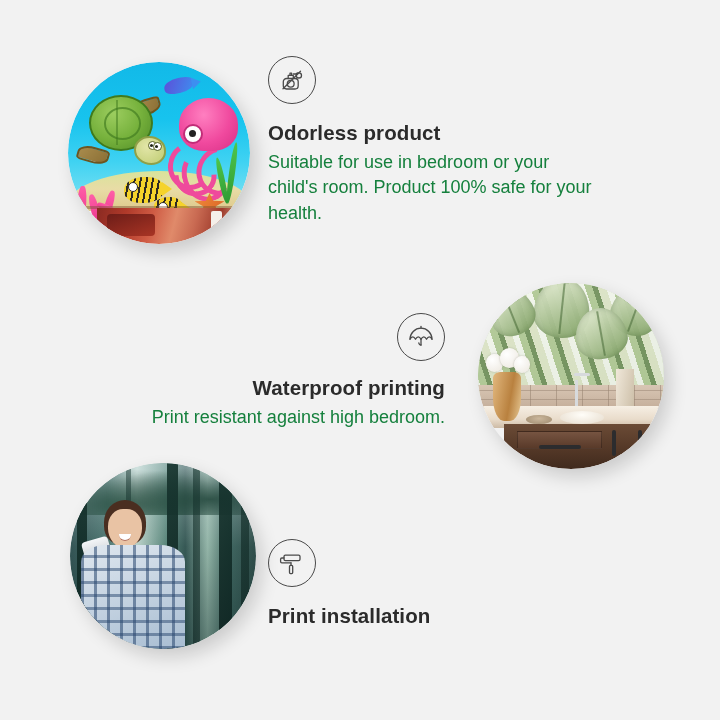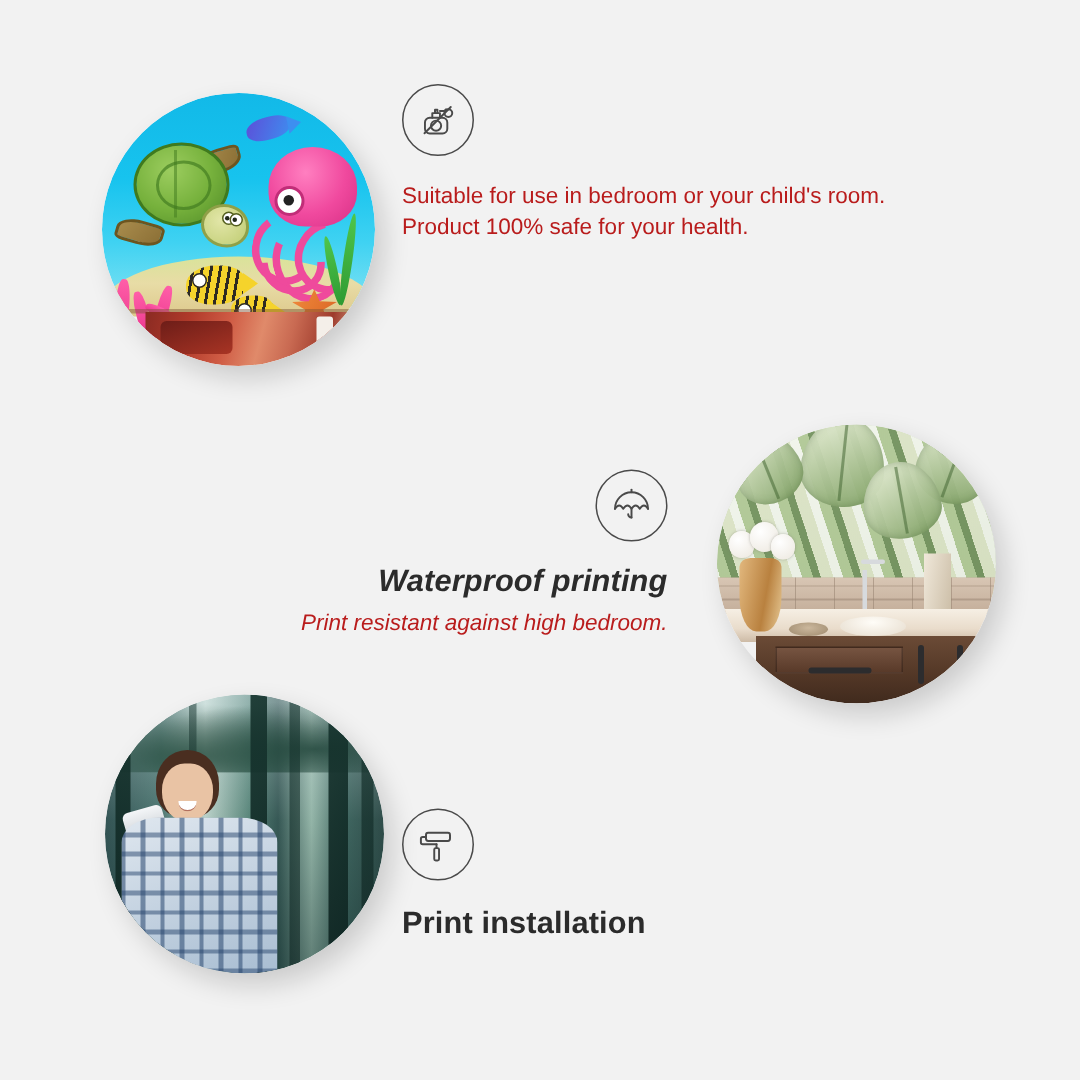--- a/index.html
+++ b/index.html
@@ -419,31 +419,31 @@
   .feature h3 {
     margin: 0;
     font-size: 20.5px;
     font-weight: bold;
     color: #2b2b2b;
     letter-spacing: .1px;
     line-height: 1.25;
   }
   .feature p {
     margin: 4px 0 0 0;
-    font-size: 15px;
-    color: #b91c1c;
+    font-size: 18px;
+    color: #15803d;
     line-height: 1.42;
   }
 
   
   #feature-odorless { left: 268px; top: 56px; width: 330px; text-align: left; }
   #feature-odorless .icon-badge { margin: 0 0 16px 0; }
 
   
-  #feature-waterproof { left: 130px; top: 313px; width: 315px; text-align: right; font-style: italic; }
+  #feature-waterproof { left: 130px; top: 313px; width: 315px; text-align: right; }
   #feature-waterproof .icon-badge { margin: 0 0 14px auto; }
 
   
   #feature-installation { left: 268px; top: 539px; width: 320px; text-align: left; }
   #feature-installation .icon-badge { margin: 0 0 16px 0; }
 
   .icon-badge svg { display:block; }
 </style>
 </head>
 <body>
@@ -566,20 +566,21 @@
         <path d="M9.5 13.5 h8.5 a3.2 3.2 0 0 1 3.2 3.2 v4.1 a3.2 3.2 0 0 1 -3.2 3.2 h-8.5 a3.2 3.2 0 0 1 -3.2 -3.2 v-4.1 a3.2 3.2 0 0 1 3.2 -3.2 z"></path>
         <path d="M11.2 13.5 v-3.1 h5.1 v3.1"></path>
         <path d="M13.0 10.4 v-2.2 h1.6 v2.2"></path>
         <path d="M16.3 9.0 h3.0"></path>
         <circle cx="21.9" cy="10.4" r="2.6"></circle>
         <path d="M19.3 9.0 l1.0 -1.1"></path>
         <circle cx="13.7" cy="18.8" r="3.4"></circle>
         <line x1="6.0" y1="23.8" x2="23.5" y2="6.3"></line>
       </svg>
     </div>
+    <h3>Odorless product</h3>
     <p>Suitable for use in bedroom or your child's room. Product 100% safe for your health.</p>
   </div>
 
   <div class="feature" id="feature-waterproof">
     <div class="icon-badge">
       <svg width="30" height="30" viewBox="0 0 30 30" fill="none" stroke="#4a4a4a" stroke-width="1.3" stroke-linecap="round" stroke-linejoin="round">
         <path d="M4.0 17.2 a11 11 0 0 1 22 0"></path>
         <path d="M4.0 17.2 c1.8 -3.0 3.8 -3.0 5.5 0 c1.8 -3.0 3.8 -3.0 5.5 0 c1.8 -3.0 3.8 -3.0 5.5 0 c1.8 -3.0 3.8 -3.0 5.5 0"></path>
         <line x1="15" y1="17.2" x2="15" y2="23.0"></line>
         <path d="M15 23.0 a2.2 2.2 0 0 1 -2.2 -2.2"></path>

